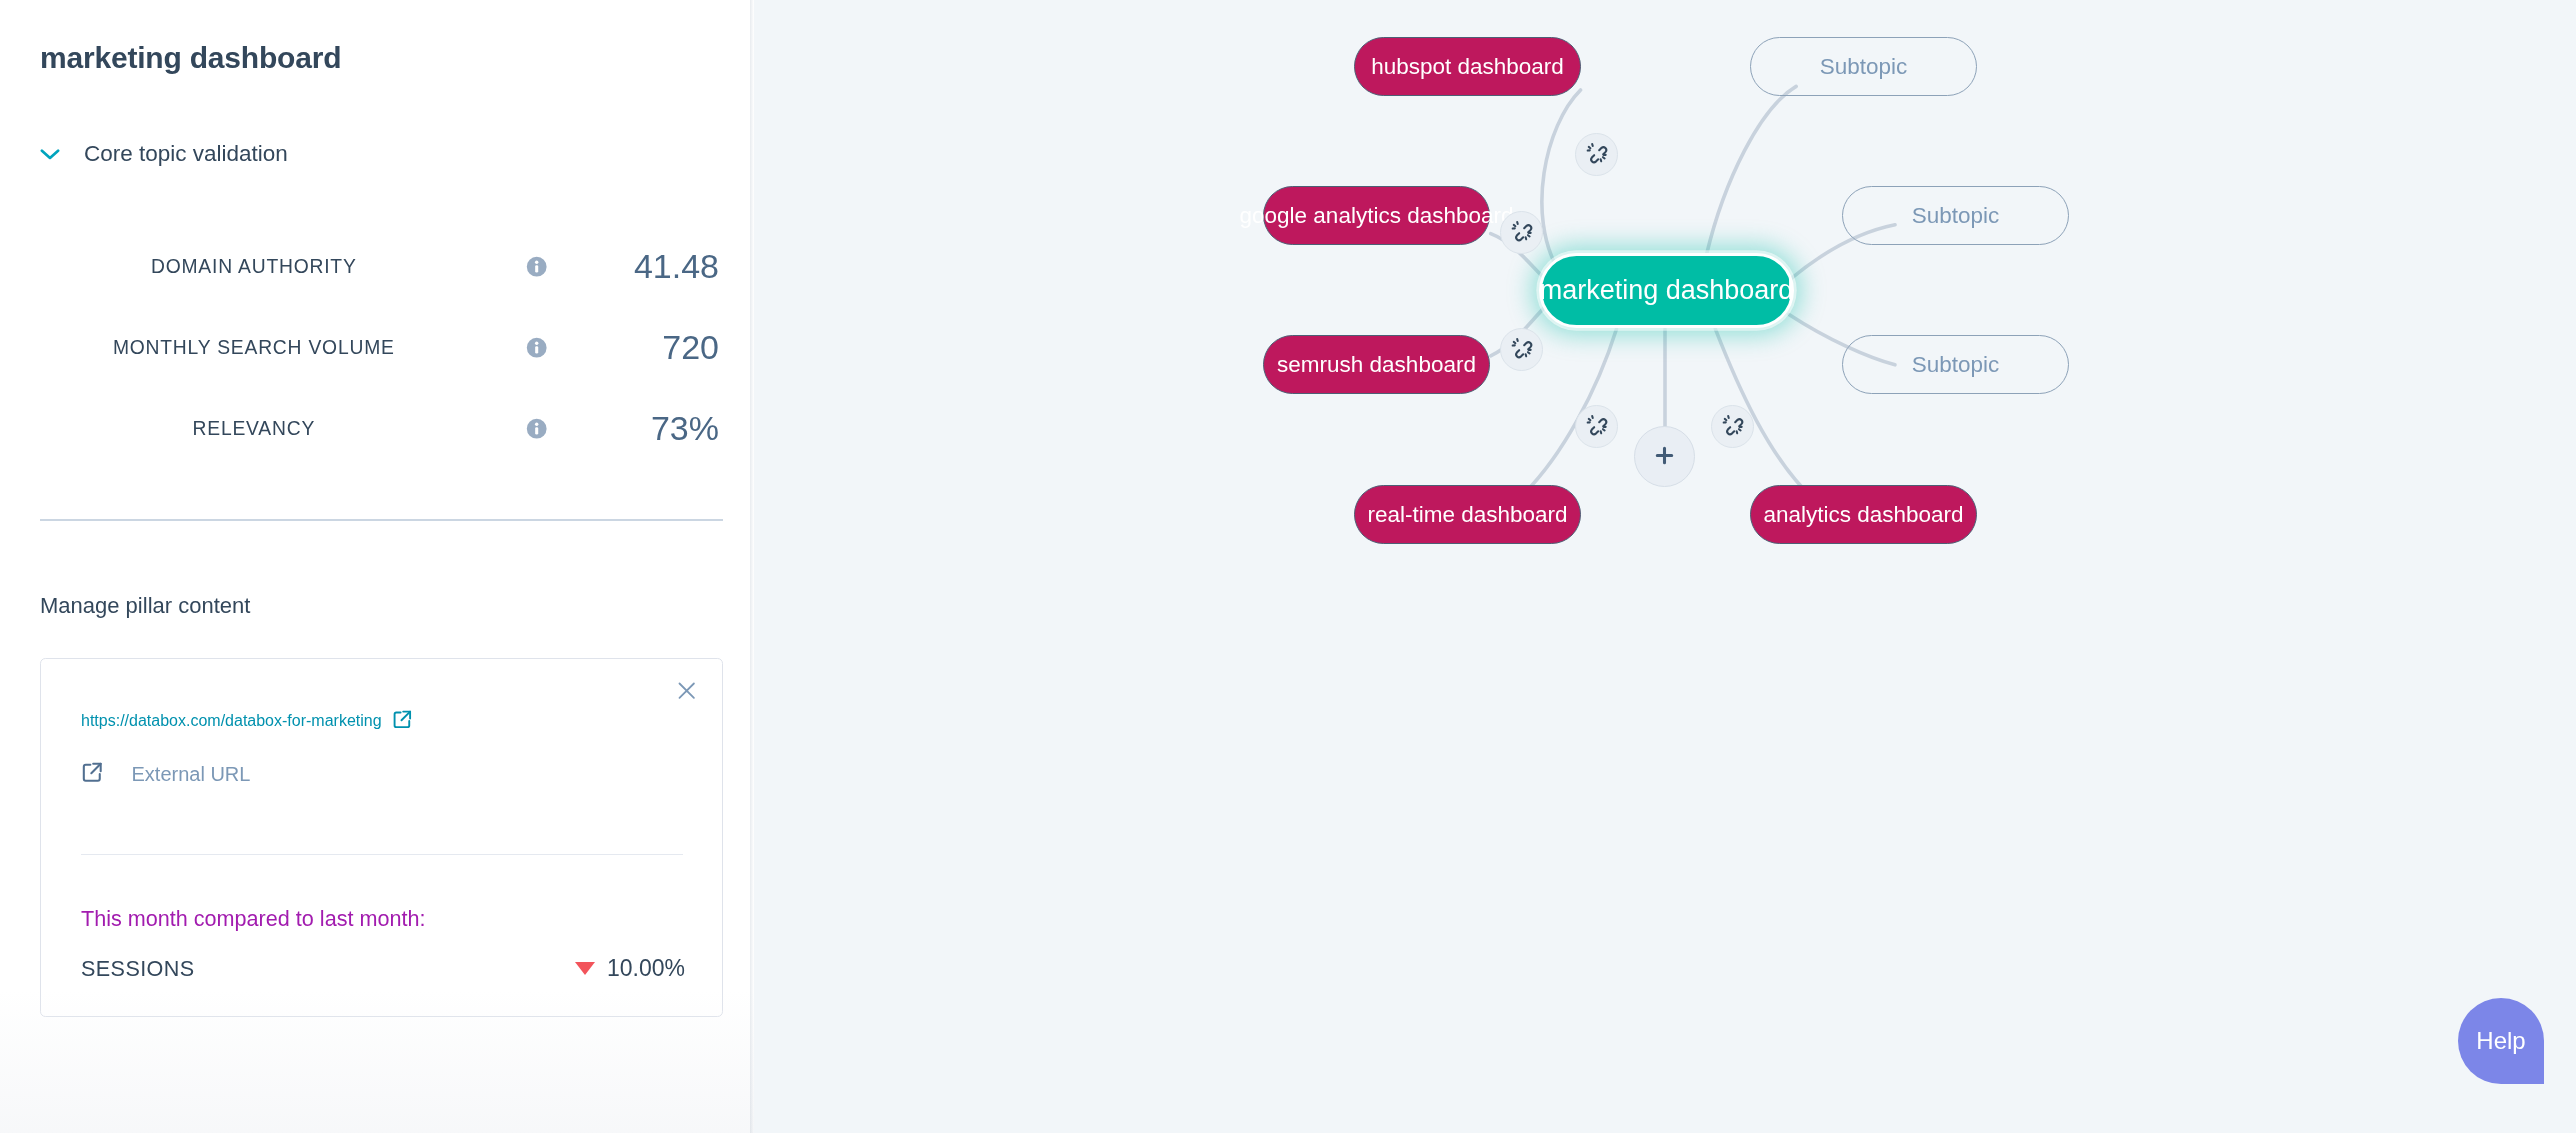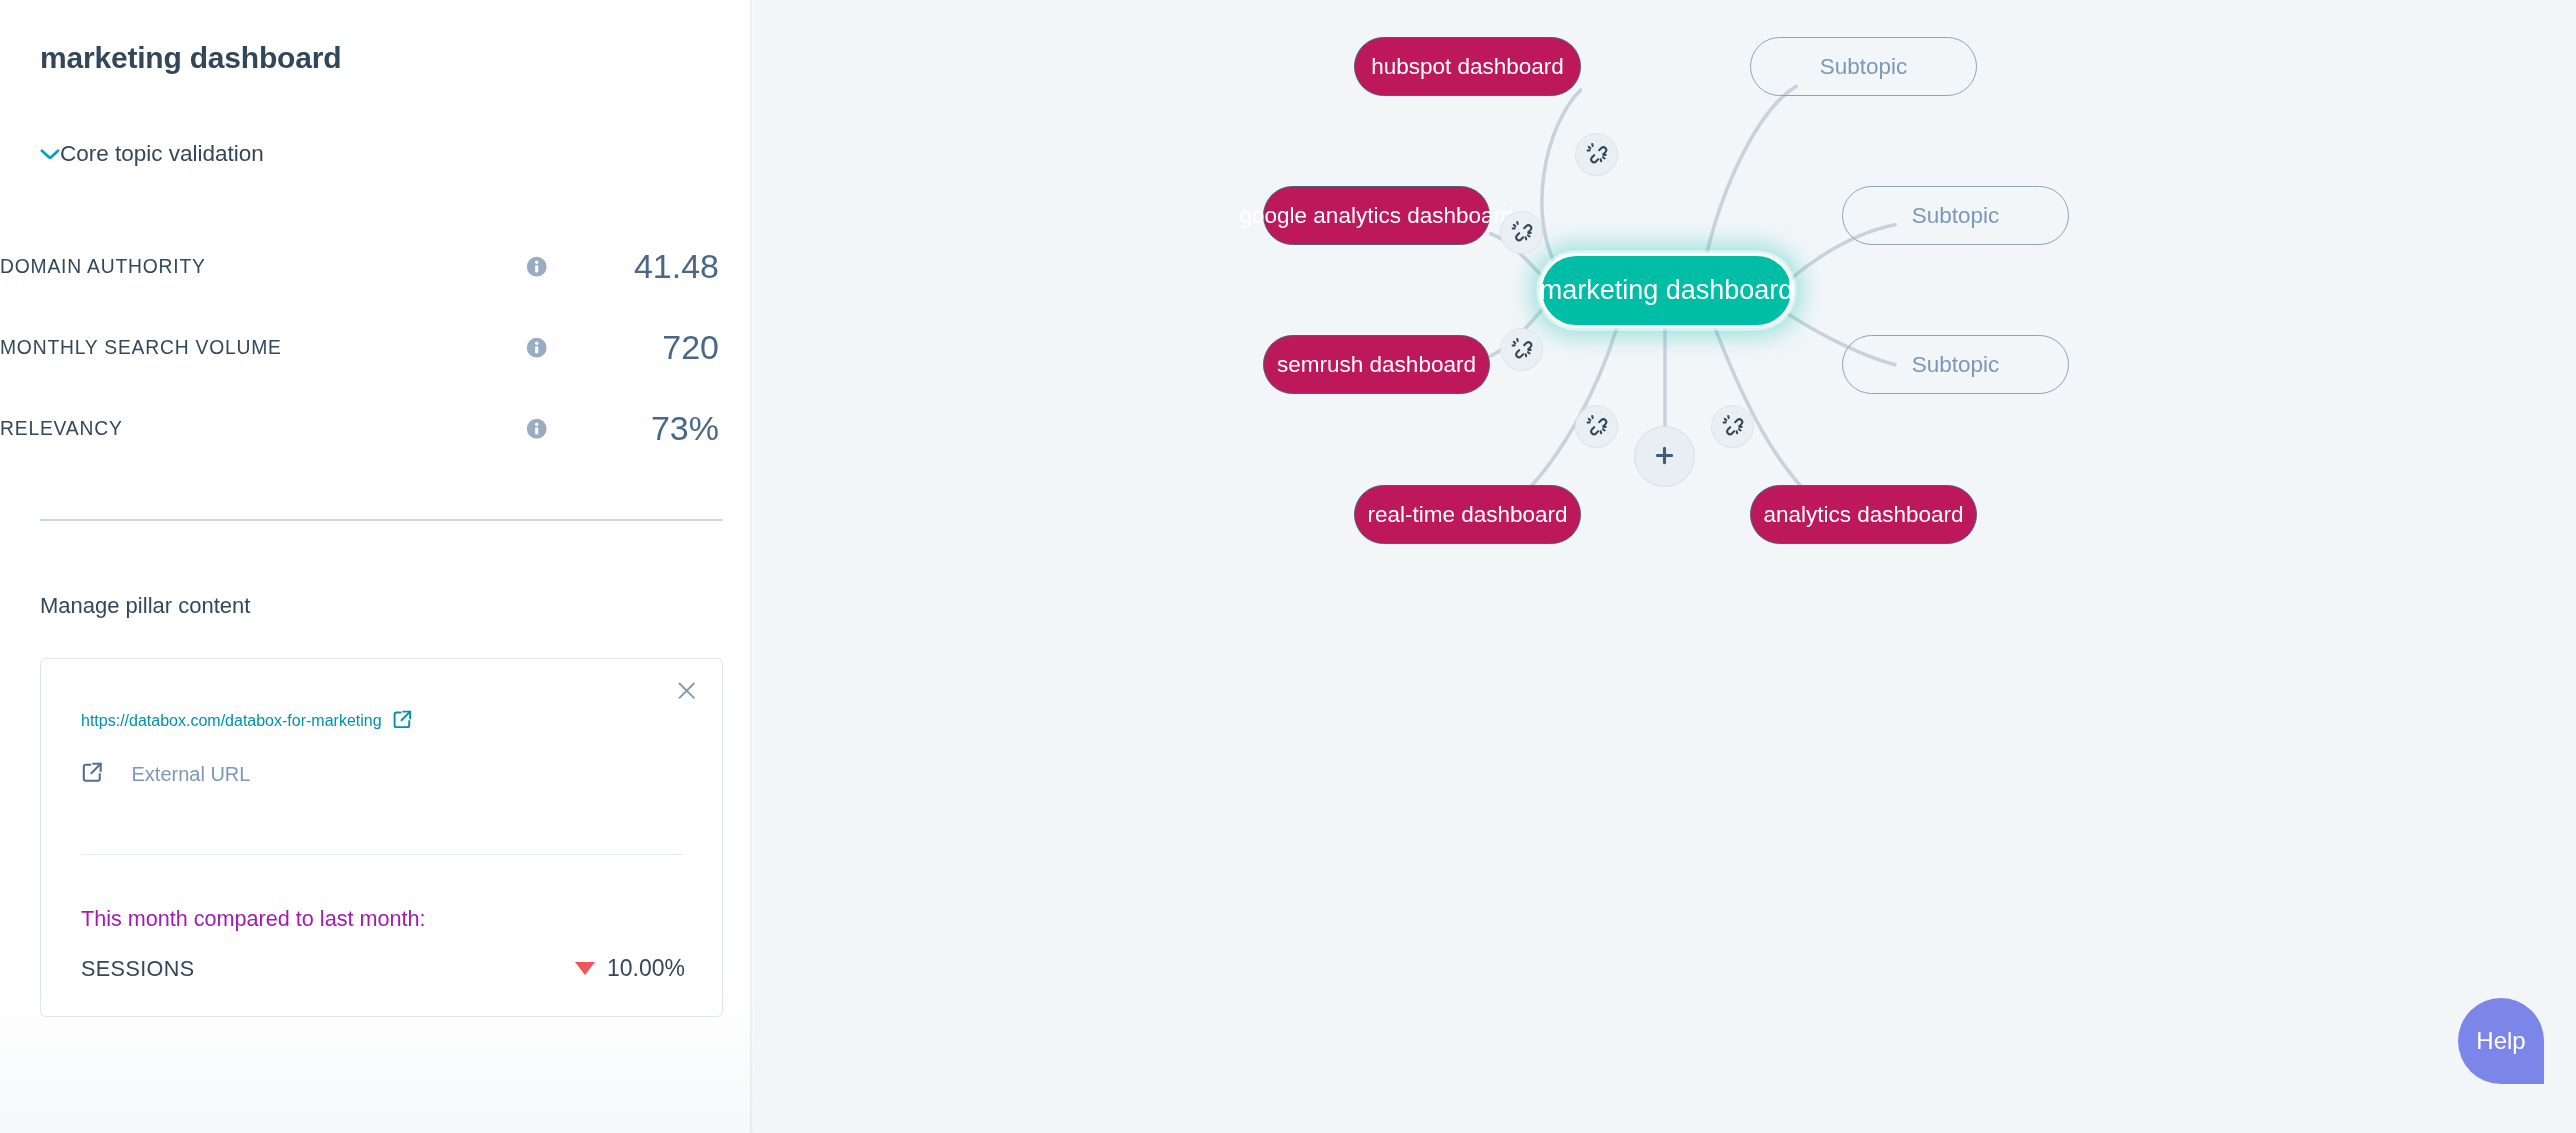--- a/index.html
+++ b/index.html
@@ -25,32 +25,32 @@
     width: 3.6px; height: 100%;
     background: linear-gradient(to right, rgba(33,63,99,0.10), rgba(33,63,99,0.0));
   }
   .sb-title {
     position: absolute; left: 40px; top: 41px;
     font-size: 30px; font-weight: 700; color: #33475b;
     letter-spacing: -0.2px;
   }
   .sb-section-head {
     position: absolute; left: 40px; top: 141px;
-    display: flex; align-items: center; gap: 0;
+    display: flex; align-items: center; gap: 24px;
   }
   .chev { width: 20px; height: 12.6px; flex: 0 0 20px; }
   .sb-section-head .lbl { font-size: 22.5px; color: #33475b; }
 
   .metrics { position: absolute; left: 0px; top: 226px; width: 719px; }
   .metric-row {
     display: flex; align-items: center;
     height: 81px; padding-right: 0px;
   }
   .metric-label {
-    flex: 1; text-align: left;
+    flex: 1; text-align: center;
     font-size: 19.3px; letter-spacing: 0.8px;
     color: #33475b; text-transform: uppercase;
   }
   .info-ico { margin-left: 17px; flex: 0 0 23.4px; width: 23.4px; height: 23.4px; }
   .metric-value {
     width: 171px; text-align: right;
     font-size: 34px; color: #4a6785; font-weight: 400;
   }
 
   .divider {

